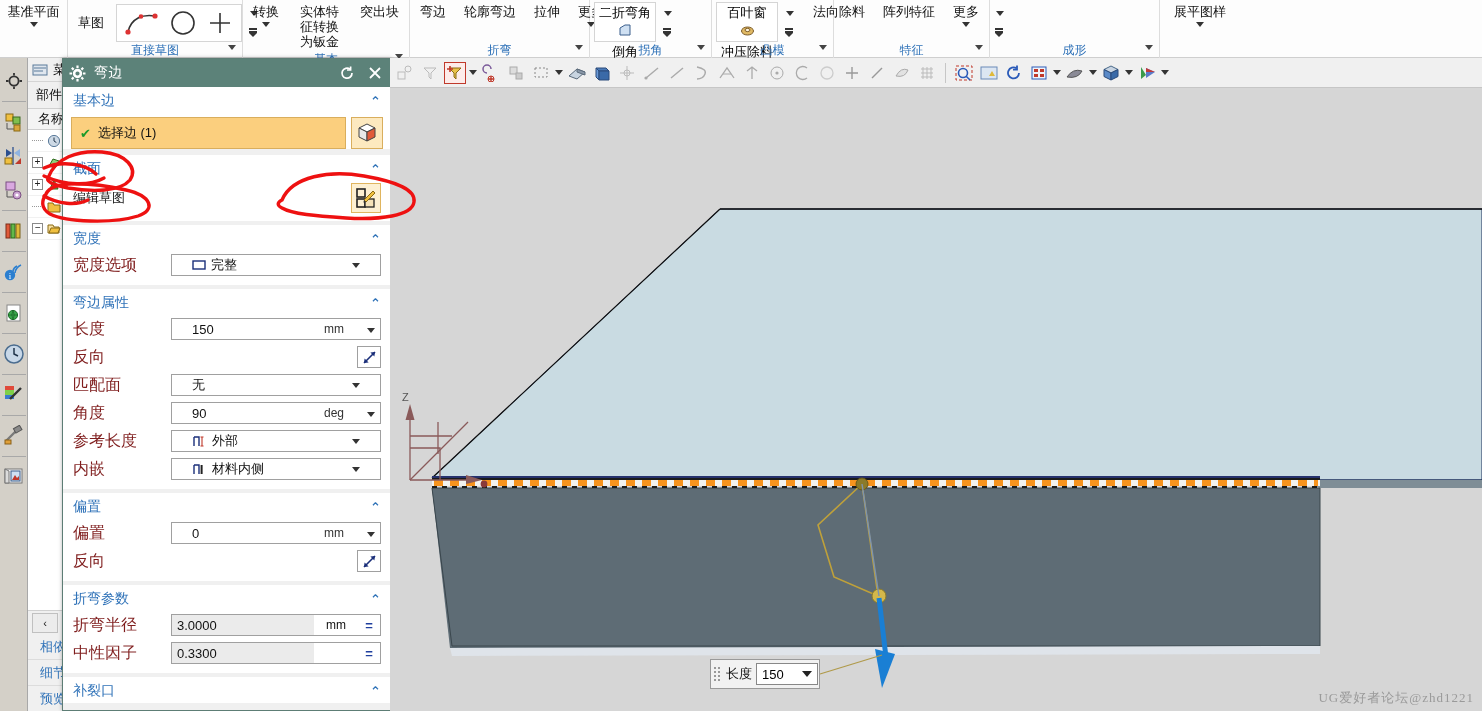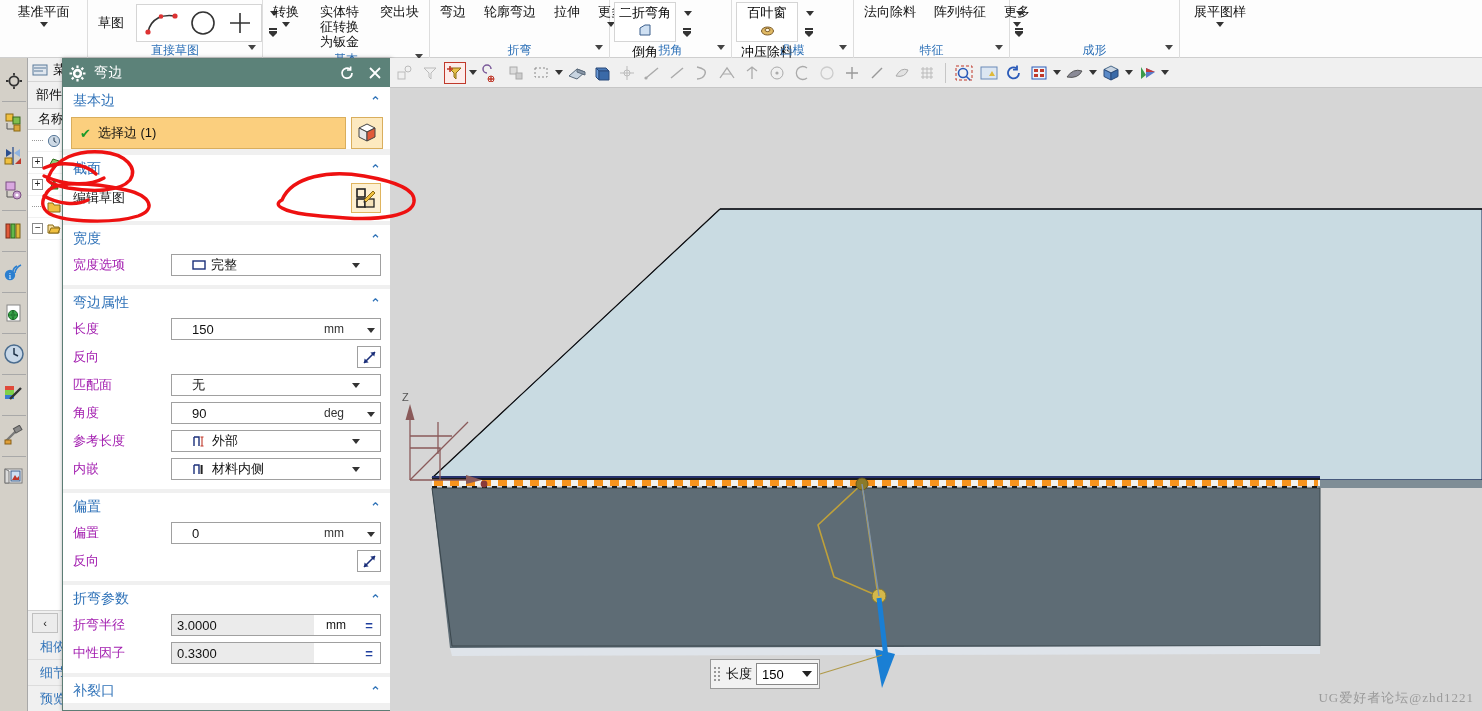--- a/index.html
+++ b/index.html
@@ -132,21 +132,21 @@
   .dlg-title .spacer { flex: 1; }
   .dlg-title .tbtn { width: 20px; height: 20px; display:flex;align-items:center;justify-content:center; cursor:default;}
   .dlg-body { flex: 1; overflow: hidden; background:#f0f0f0; padding: 0; }
   .sect { background: #ffffff; margin: 0 0 4px 0; border: none; }
   .sect-head {
     display:flex; align-items:center; justify-content:space-between;
     padding: 5px 10px 3px 10px; color:#2f72b8; font-size:14px;
   }
   .chev { color:#2f72b8; font-size:13px; font-weight:bold; }
   .row { display:flex; align-items:center; padding: 3px 10px; gap: 6px; }
-  .row .lbl { width: 92px; font-size:13px; color:#a21caf; flex:none; }
+  .row .lbl { width: 92px; font-size:16px; color:#7f1d1d; flex:none; }
   .sel {
     flex:1; height: 22px; border:1px solid #a0a0a0; background:#fff;
     display:flex; align-items:center; padding: 0 20px; font-size:13px; color:#111;
     position: relative; gap: 5px;
   }
   .sel .arr {
     margin-left:auto; width:0;height:0;
     border-left:4px solid transparent;border-right:4px solid transparent;border-top:5px solid #333;
   }
   .sel .unit { color:#333; font-size:12px; margin-left:auto; padding-right:16px;}
@@ -216,21 +216,21 @@
   
   .ink { position:absolute; top:0; left:0; pointer-events:none; }
 </style>
 </head>
 <body>
 
 <div id="app">
 
   <div class="ribbon">
 
-    <div class="rgroup" style="width:88px">
+    <div class="rgroup" style="width:68px">
       <div class="rgroup-body" style="justify-content:center">
         <div class="bigbtn">
           <span>基准平面</span>
           <span class="caretdown"></span>
         </div>
       </div>
       <div class="rgroup-title"></div>
     </div>
 
     <div class="rgroup" style="width:175px">
@@ -361,21 +361,21 @@
             </span>
         </div>
       </div>
       <div class="rgroup-title">
         <span>凸模</span>
         <span class="dlg"></span>
       </div>
     </div>
 
     <div class="rgroup" style="width:156px">
-      <div class="rgroup-body" style="justify-content:space-between">
+      <div class="rgroup-body" style="justify-content:flex-end">
         <div class="bigbtn">
           <span>法向除料</span>
         </div>
         <div class="bigbtn">
           <span>阵列特征</span>
         </div>
         <div class="bigbtn">
           <span>更多</span>
           <span class="caretdown"></span>
         </div>

